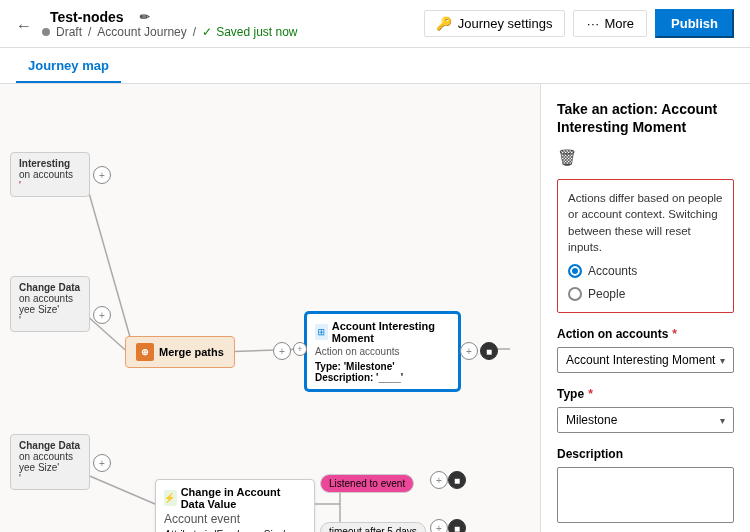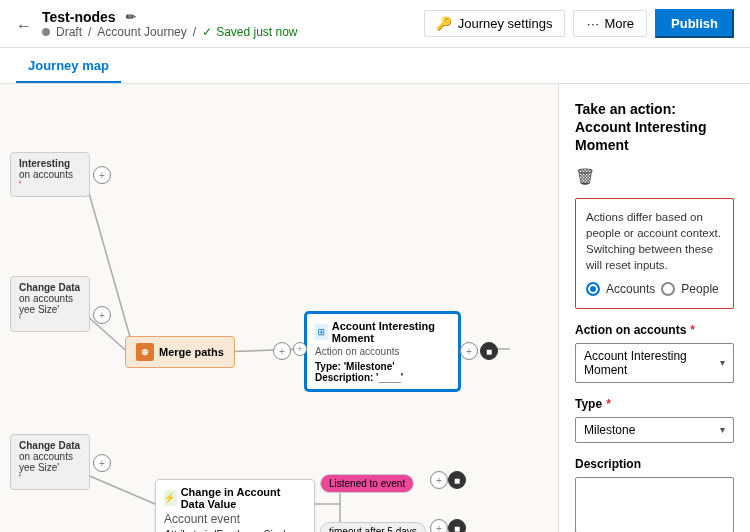--- a/index.html
+++ b/index.html
@@ -6,21 +6,21 @@
     body { font-family: 'Segoe UI', Arial, sans-serif; font-size: 13px; background: #f3f2f1; width: 750px; height: 532px; overflow: hidden; }
 
     
     .header {
       display: flex; align-items: center; justify-content: space-between;
       background: #fff; padding: 8px 16px; border-bottom: 1px solid #ddd; height: 48px;
     }
     .header-left { display: flex; align-items: center; gap: 10px; }
     .back-btn { background: none; border: none; cursor: pointer; color: #555; font-size: 16px; }
     .title-area { display: flex; flex-direction: column; }
-    .title-row { display: flex; align-items: center; gap: 10px; font-size: 14px; font-weight: 600; }
+    .title-row { display: flex; align-items: center; gap: 16px; font-size: 14px; font-weight: 600; margin-left: 8px; }
     .edit-icon { color: #555; font-size: 12px; cursor: pointer; }
     .breadcrumb { display: flex; align-items: center; gap: 6px; font-size: 12px; color: #555; }
     .draft-dot { width: 8px; height: 8px; background: #888; border-radius: 50%; display: inline-block; }
     .saved-badge { display: flex; align-items: center; gap: 4px; color: #107c10; font-size: 12px; }
     .header-right { display: flex; align-items: center; gap: 8px; }
     .btn { border: 1px solid #ddd; background: #fff; padding: 5px 12px; border-radius: 2px; cursor: pointer; font-size: 13px; display: flex; align-items: center; gap: 5px; }
     .btn-primary { background: #0078d4; color: #fff; border-color: #0078d4; border-radius: 0; padding: 5px 14px; cursor: pointer; font-size: 13px; font-weight: 600; }
 
     
     .tab-bar { background: #fff; border-bottom: 1px solid #ddd; padding: 0 16px; height: 36px; display: flex; align-items: flex-end; }
@@ -28,34 +28,34 @@
     .tab.active { border-bottom: 2px solid #0078d4; color: #0078d4; font-weight: 600; }
 
     
     .main { display: flex; height: calc(532px - 84px); }
 
     
     .canvas { flex: 1; background: #faf9f8; overflow: hidden; position: relative; }
 
     
     .side-panel {
-      width: 192px; background: #fff; border-left: 1px solid #ddd;
+      width: 210px; background: #fff; border-left: 1px solid #ddd;
       padding: 16px; overflow-y: auto; flex-shrink: 0;
     }
     .panel-title { font-size: 14px; font-weight: 600; margin-bottom: 12px; line-height: 1.3; }
     .delete-icon { color: #444; font-size: 16px; margin-bottom: 12px; cursor: pointer; }
     .warning-box {
       border: 1.5px solid #d13438; border-radius: 2px; padding: 10px; margin-bottom: 14px;
       font-size: 11.5px; color: #333; line-height: 1.4;
     }
     .field-group { margin-bottom: 14px; }
     .field-label { font-size: 12px; font-weight: 600; margin-bottom: 6px; display: flex; align-items: center; gap: 4px; }
     .required { color: #d13438; }
     .info-icon { color: #555; font-size: 11px; }
-    .radio-group { display: flex; flex-direction: row; gap: 6px; }
+    .radio-group { display: flex; flex-direction: column; gap: 6px; }
     .radio-item { display: flex; align-items: center; gap: 6px; font-size: 12px; }
     .radio-dot { width: 14px; height: 14px; border-radius: 50%; border: 2px solid #888; display: inline-block; flex-shrink: 0; }
     .radio-dot.selected { border-color: #0078d4; background: #0078d4; box-shadow: inset 0 0 0 2px #fff; }
     .select-field {
       width: 100%; border: 1px solid #888; border-radius: 2px; padding: 5px 8px;
       font-size: 12px; display: flex; align-items: center; justify-content: space-between;
       cursor: pointer; background: #fff;
     }
     .chevron { font-size: 10px; color: #555; }
     .text-area {

